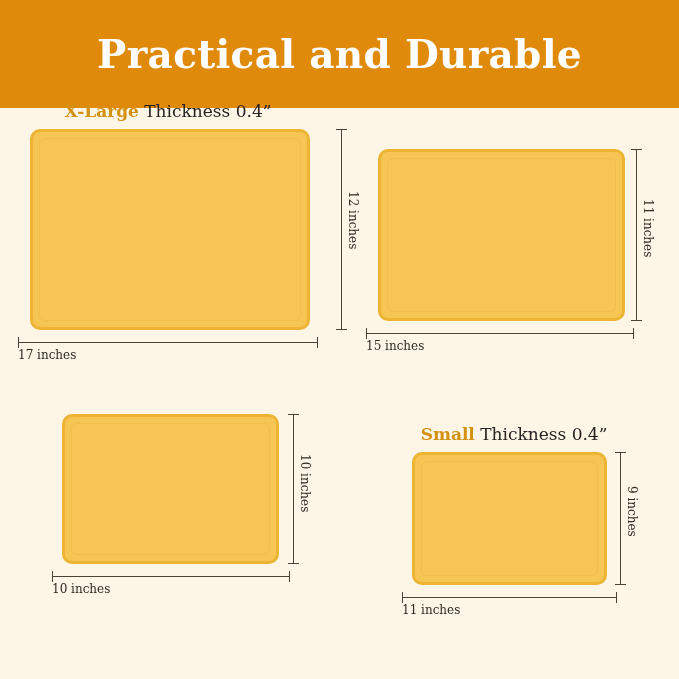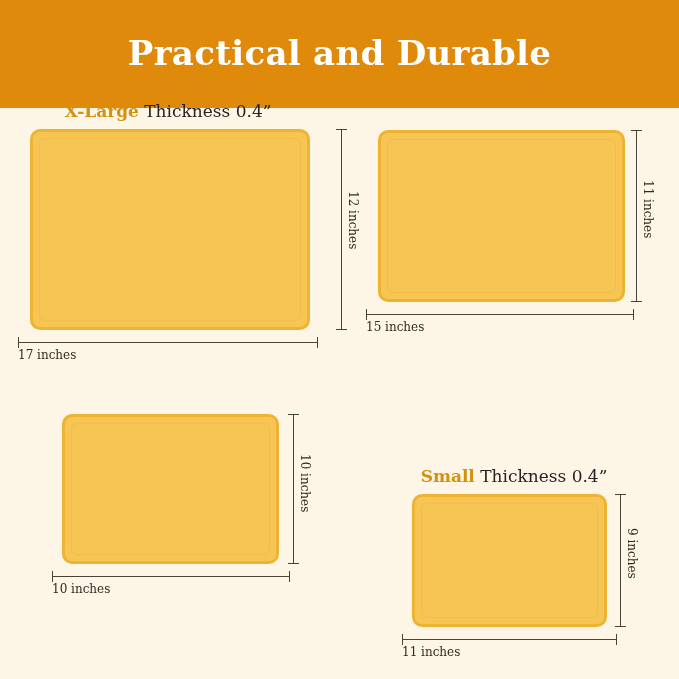--- a/index.html
+++ b/index.html
@@ -28,21 +28,21 @@
     width: 679px;
     height: 108px;
     background: #e08a0c;
     display: flex;
     align-items: center;
     justify-content: center;
   }
   .banner-title {
     color: #ffffff;
     font-family: "DejaVu Serif", serif;
-    font-size: 34px;
+    font-size: 39px;
     font-weight: bold;
     letter-spacing: 0.3px;
     text-align: center;
     line-height: 1.1;
   }
   
   .grid {
     position: absolute;
     left: 0;
     top: 91px;
@@ -163,21 +163,21 @@
 
         <div class="dim-v" style="left:323px; top:0px; height:201px;"></div>
         <div class="dim-v-label" style="left:328px; top:62px;">12 inches</div>
 
         <div class="dim-h" style="left:0px; top:213px; width:300px;"></div>
         <div class="dim-h-label" style="left:0px; top:219px; width:300px;">17 inches</div>
       </div>
     </div>
 
     <div class="cell" style="left:356px; top:38px; width:310px; height:252px;">
-      <div class="mat-area" style="margin-top:1px; height:212px;">
+      <div class="mat-area" style="margin-top:20px; height:212px;">
         <div class="mat" style="width:247px; height:172px; left:22px; top:0;">
           <div class="mat-inner"></div>
         </div>
         <div class="dim-v" style="left:280px; top:0px; height:172px;"></div>
         <div class="dim-v-label" style="left:285px; top:50px;">11 inches</div>
         <div class="dim-h" style="left:10px; top:184px; width:268px;"></div>
         <div class="dim-h-label" style="left:10px; top:190px; width:268px;">15 inches</div>
       </div>
     </div>
 
@@ -187,21 +187,21 @@
           <div class="mat-inner"></div>
         </div>
         <div class="dim-v" style="left:253px; top:0px; height:150px;"></div>
         <div class="dim-v-label" style="left:258px; top:40px;">10 inches</div>
         <div class="dim-h" style="left:12px; top:162px; width:238px;"></div>
         <div class="dim-h-label" style="left:12px; top:168px; width:238px;">10 inches</div>
       </div>
     </div>
 
     <div class="cell" style="left:390px; top:333px; width:270px; height:222px;">
-      <div class="cell-label" style="width:248px;margin-top:42px;">
+      <div class="cell-label" style="width:248px;">
         <span class="size-name">Small</span>
         <span class="thick">Thickness 0.4”</span>
       </div>
       <div class="mat-area" style="margin-top:8px; height:182px;">
         <div class="mat" style="width:195px; height:133px; left:22px; top:0;">
           <div class="mat-inner"></div>
         </div>
         <div class="dim-v" style="left:230px; top:0px; height:133px;"></div>
         <div class="dim-v-label" style="left:235px; top:34px;">9 inches</div>
         <div class="dim-h" style="left:12px; top:145px; width:215px;"></div>

